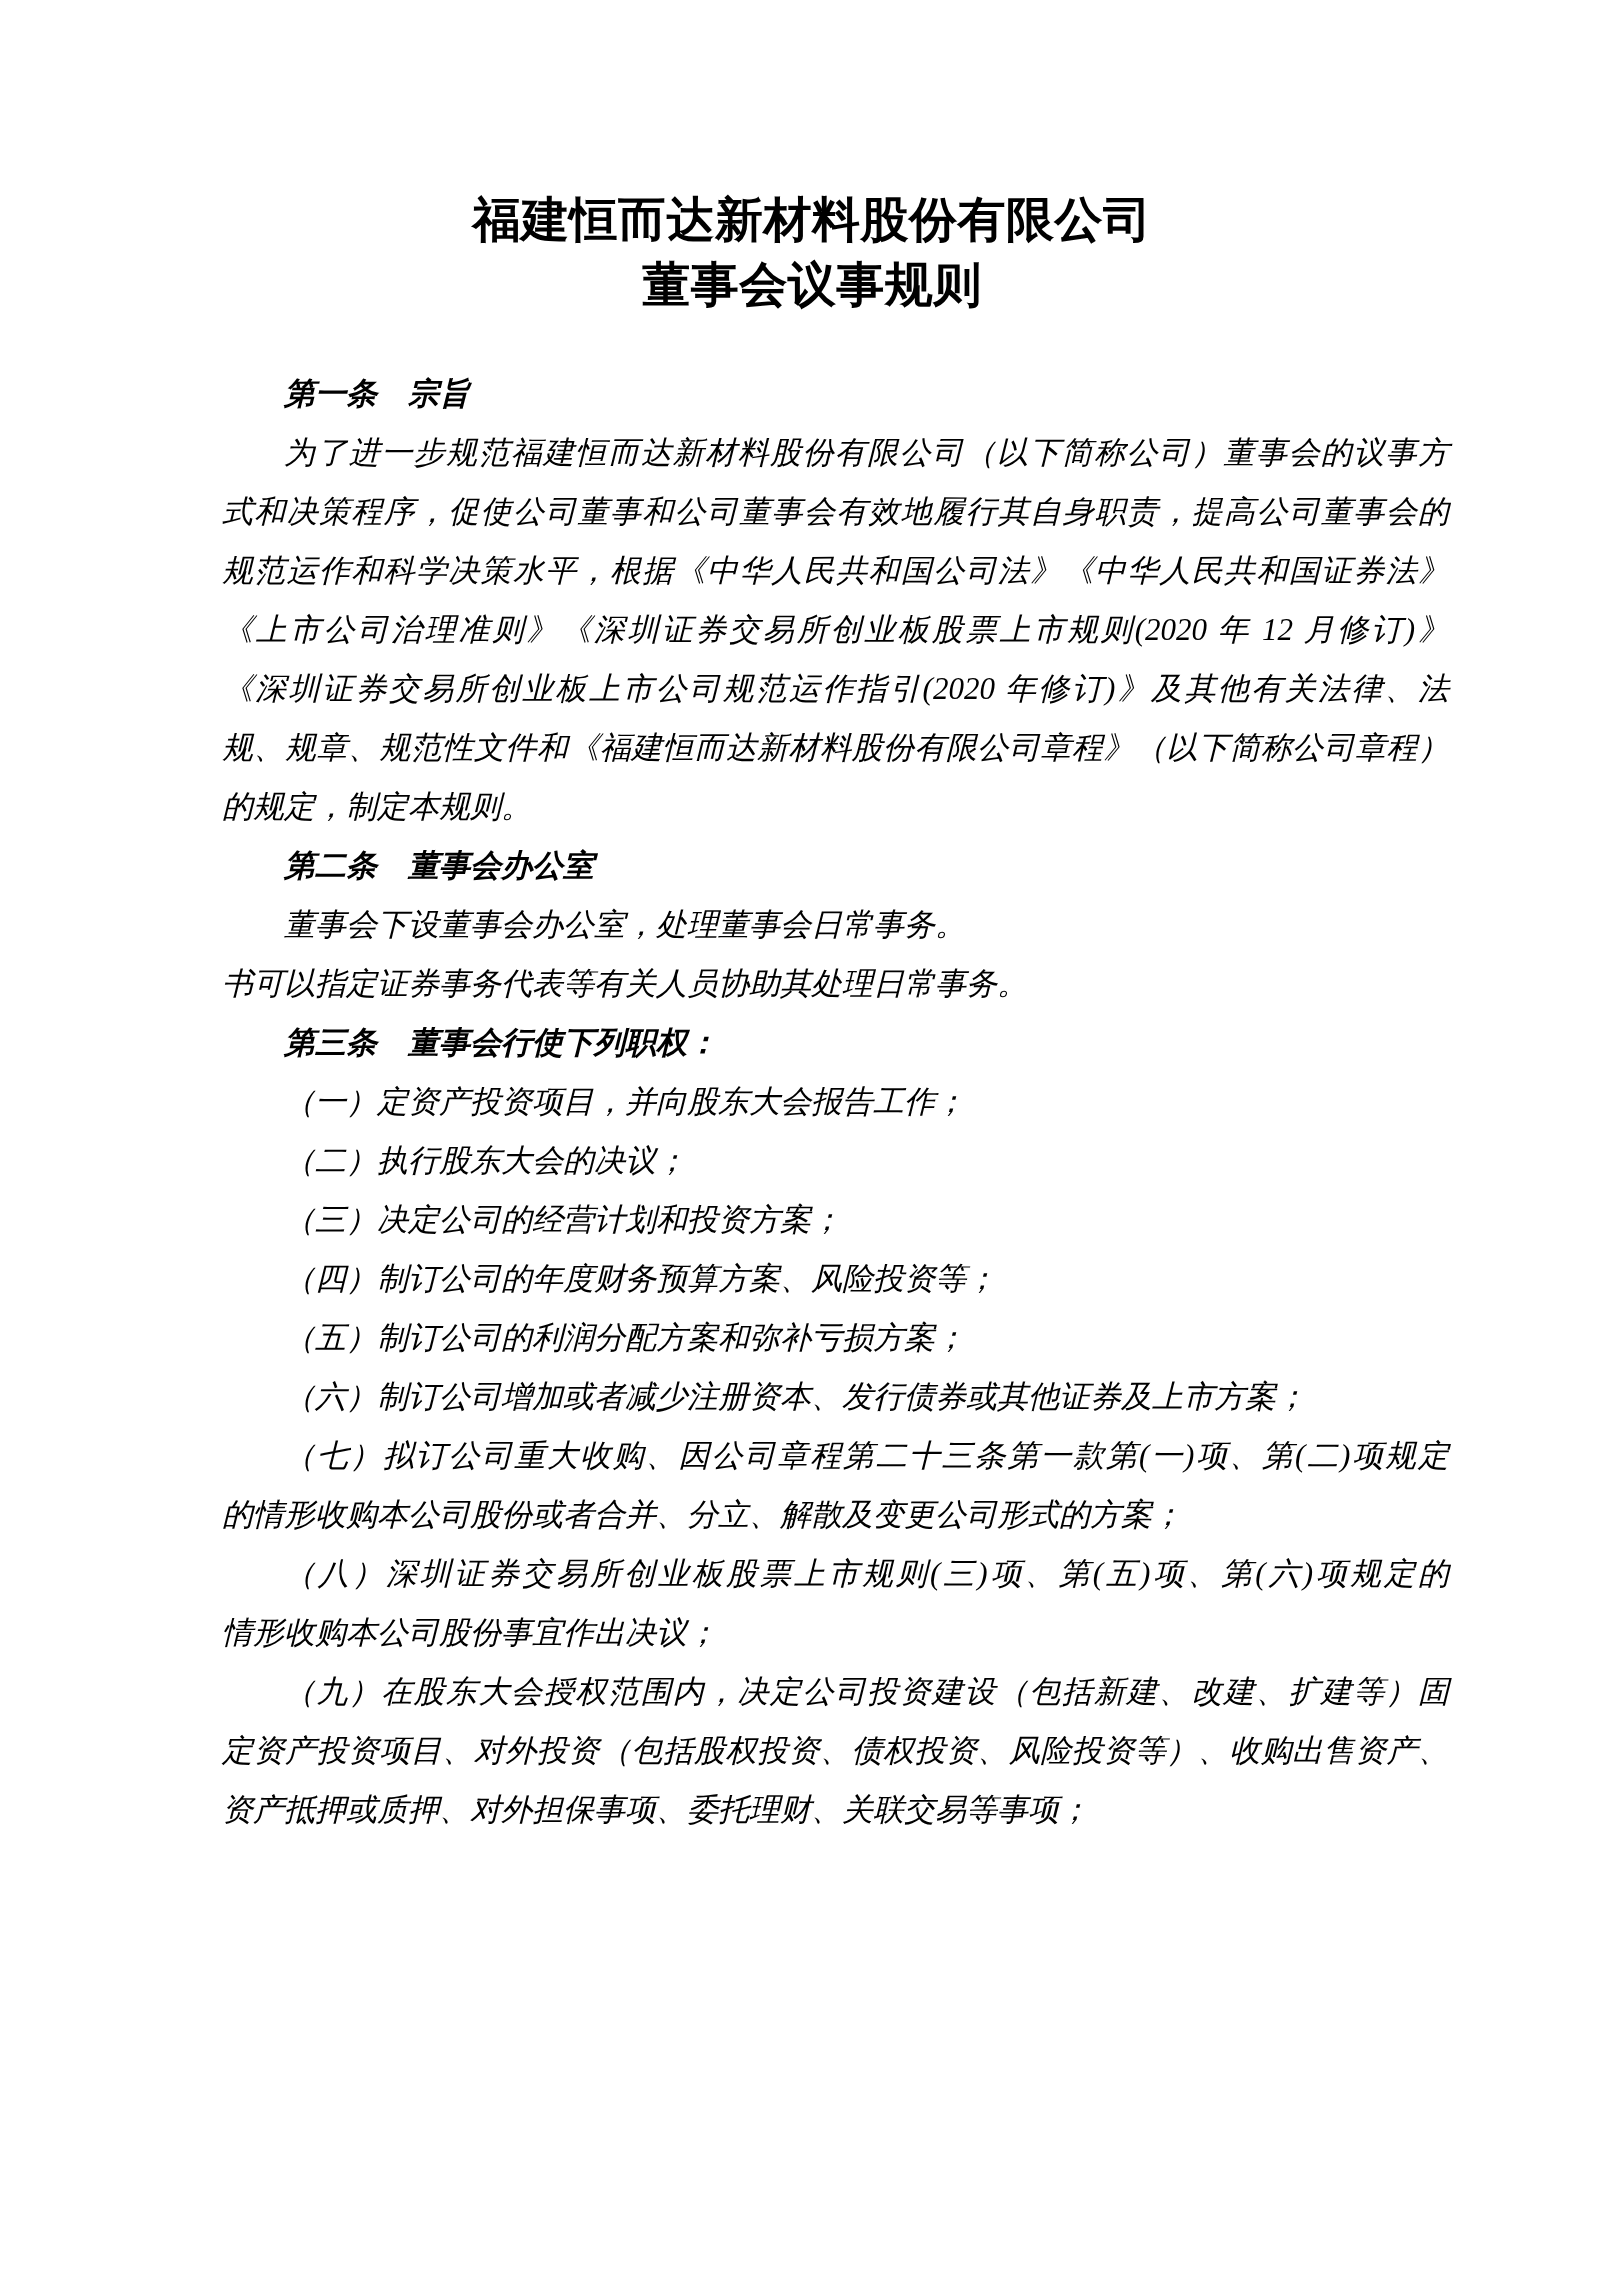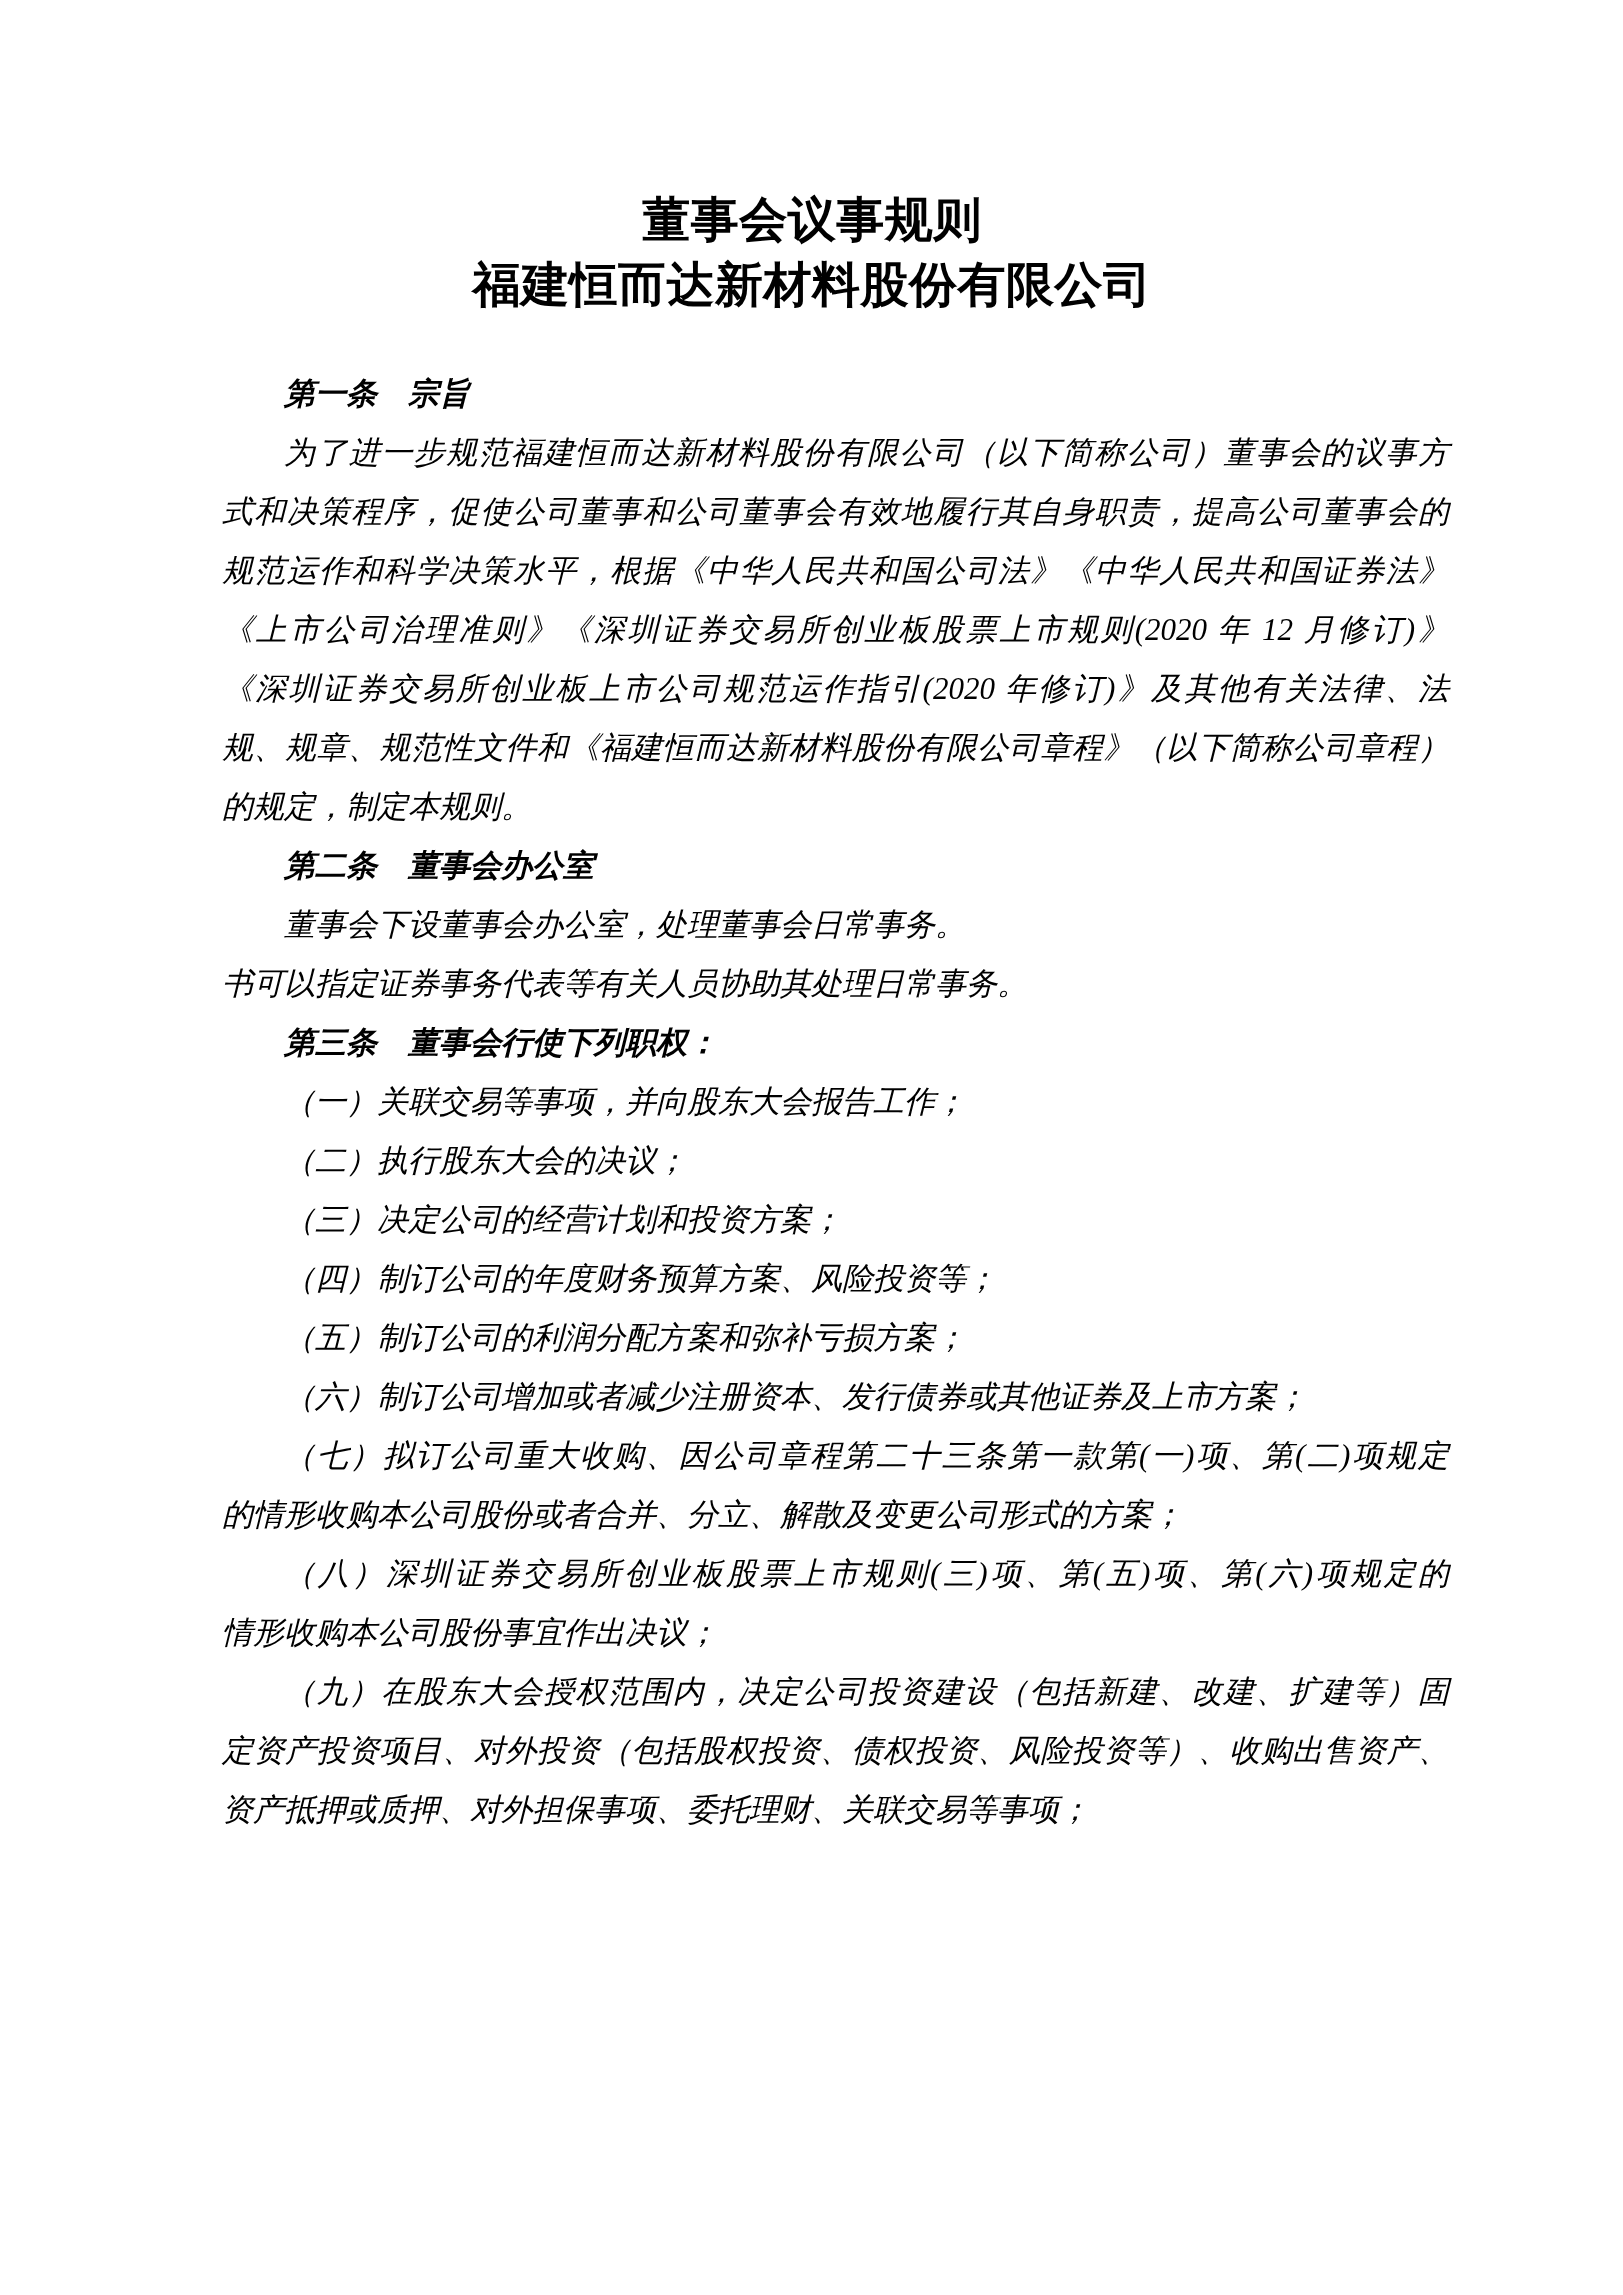--- a/index.html
+++ b/index.html
@@ -56,37 +56,37 @@
   }
   .line.bold {
     font-weight: bold;
   }
 </style>
 </head>
 <body>
 
 <div class="page">
   <div class="doc-title">
+    <div class="title-line">福建恒而达新材料股份有限公司</div>
     <div class="title-line">董事会议事规则</div>
-    <div class="title-line">福建恒而达新材料股份有限公司</div>
   </div>
   <div class="doc-body">
       <div class="line bold indent">第一条　宗旨</div>
       <div class="line indent stretch">为了进一步规范福建恒而达新材料股份有限公司（以下简称公司）董事会的议事方</div>
       <div class="line stretch">式和决策程序，促使公司董事和公司董事会有效地履行其自身职责，提高公司董事会的</div>
       <div class="line stretch">规范运作和科学决策水平，根据《中华人民共和国公司法》《中华人民共和国证券法》</div>
       <div class="line stretch">《上市公司治理准则》《深圳证券交易所创业板股票上市规则(2020 年 12 月修订)》</div>
       <div class="line stretch">《深圳证券交易所创业板上市公司规范运作指引(2020 年修订)》及其他有关法律、法</div>
       <div class="line stretch">规、规章、规范性文件和《福建恒而达新材料股份有限公司章程》（以下简称公司章程）</div>
       <div class="line">的规定，制定本规则。</div>
       <div class="line bold indent">第二条　董事会办公室</div>
       <div class="line indent">董事会下设董事会办公室，处理董事会日常事务。</div>
       <div class="line">书可以指定证券事务代表等有关人员协助其处理日常事务。</div>
       <div class="line bold indent">第三条　董事会行使下列职权：</div>
-      <div class="line indent">（一）关联交易等事项，并向股东大会报告工作；</div>
+      <div class="line indent">（一）定资产投资项目，并向股东大会报告工作；</div>
       <div class="line indent">（二）执行股东大会的决议；</div>
       <div class="line indent">（三）决定公司的经营计划和投资方案；</div>
       <div class="line indent">（四）制订公司的年度财务预算方案、风险投资等；</div>
       <div class="line indent">（五）制订公司的利润分配方案和弥补亏损方案；</div>
       <div class="line indent">（六）制订公司增加或者减少注册资本、发行债券或其他证券及上市方案；</div>
       <div class="line indent stretch">（七）拟订公司重大收购、因公司章程第二十三条第一款第(一)项、第(二)项规定</div>
       <div class="line">的情形收购本公司股份或者合并、分立、解散及变更公司形式的方案；</div>
       <div class="line indent stretch">（八）深圳证券交易所创业板股票上市规则(三)项、第(五)项、第(六)项规定的</div>
       <div class="line">情形收购本公司股份事宜作出决议；</div>
       <div class="line indent stretch">（九）在股东大会授权范围内，决定公司投资建设（包括新建、改建、扩建等）固</div>

